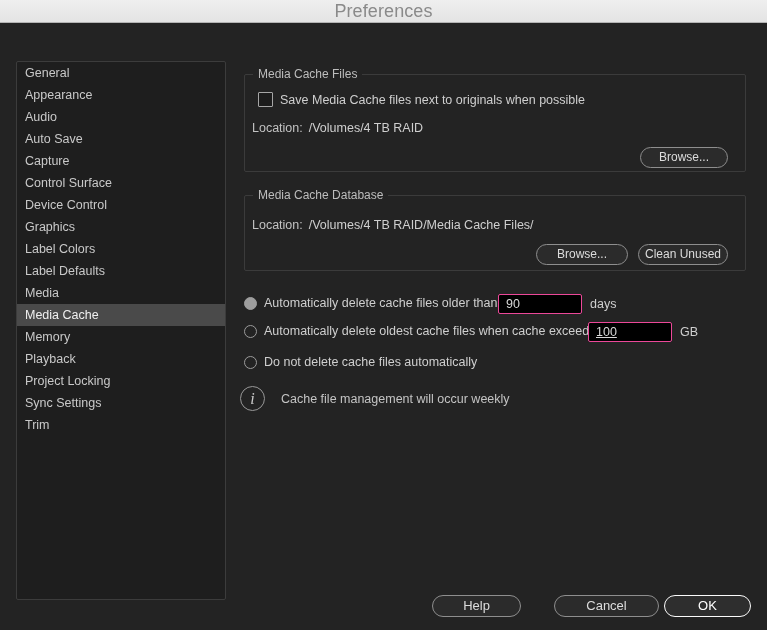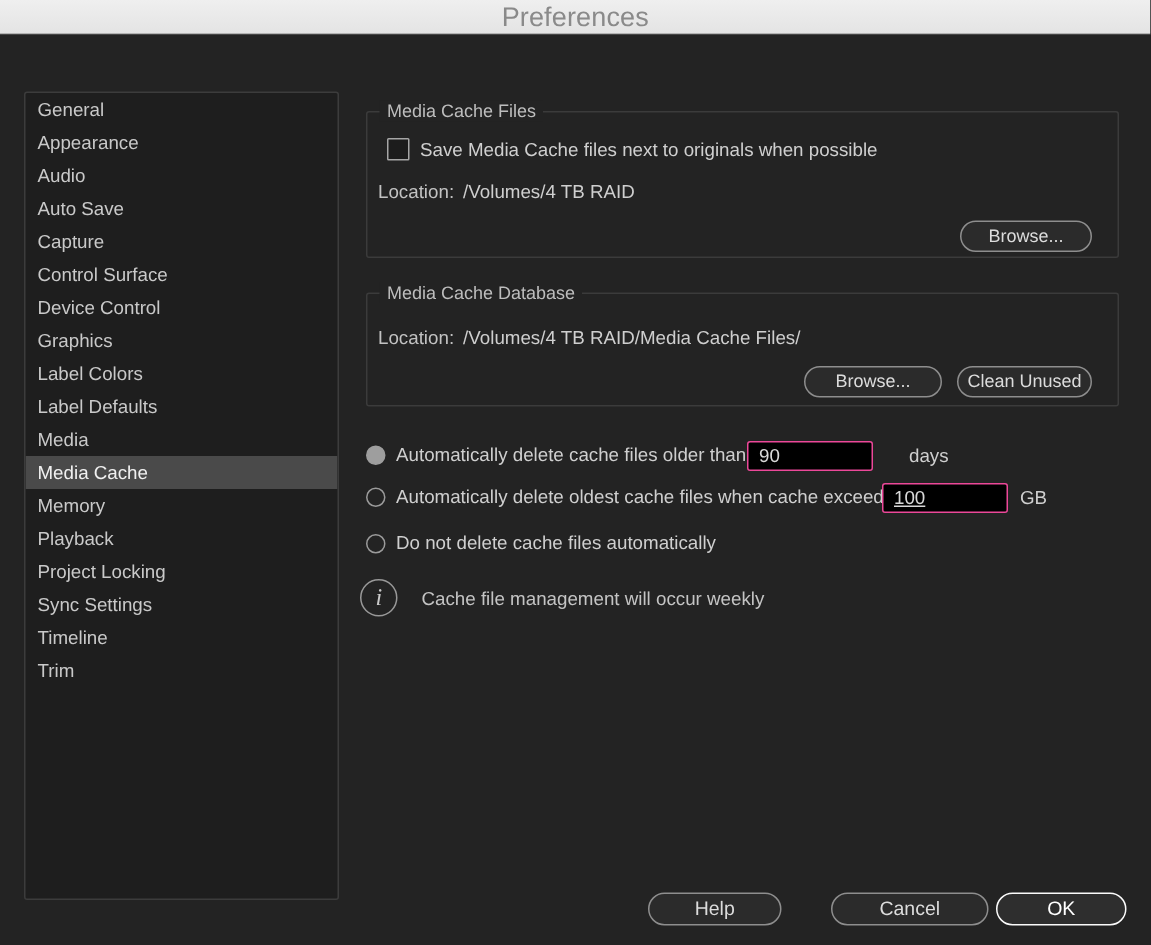--- a/index.html
+++ b/index.html
@@ -250,21 +250,20 @@
       <div class="sidebar-item"><span>Device Control</span></div>
       <div class="sidebar-item"><span>Graphics</span></div>
       <div class="sidebar-item"><span>Label Colors</span></div>
       <div class="sidebar-item"><span>Label Defaults</span></div>
       <div class="sidebar-item"><span>Media</span></div>
       <div class="sidebar-item selected"><span>Media Cache</span></div>
       <div class="sidebar-item"><span>Memory</span></div>
       <div class="sidebar-item"><span>Playback</span></div>
       <div class="sidebar-item"><span>Project Locking</span></div>
       <div class="sidebar-item"><span>Sync Settings</span></div>
-      <div class="sidebar-item"><span>Timeline</span></div>
       <div class="sidebar-item"><span>Trim</span></div>
     </div>
 
   <div class="content">
 
     <div class="group" id="group-cache-files">
       <div class="group-title">Media Cache Files</div>
     </div>
 
     <div class="check-row" style="left:18px; top:31px;">
@@ -287,21 +286,21 @@
     </div>
 
     <div class="pill" style="left:296px; top:183px; width:92px;">Browse...</div>
     <div class="pill" style="left:398px; top:183px; width:90px;">Clean Unused</div>
 
     <div class="radio-row" style="left:4px; top:235px;">
       <div class="radio selected"></div>
       <div class="radio-label">Automatically delete cache files older than:</div>
     </div>
     <div class="numfield" style="left:258px; top:233px; width:84px;">90</div>
-    <div class="unit" style="left:366px; top:236px;text-align:center;">days</div>
+    <div class="unit" style="left:350px; top:236px;text-align:center;">days</div>
 
     <div class="radio-row" style="left:4px; top:263px;">
       <div class="radio"></div>
       <div class="radio-label">Automatically delete oldest cache files when cache exceeds:</div>
     </div>
     <div class="numfield" style="left:348px; top:261px; width:84px;text-decoration:underline;">100</div>
     <div class="unit" style="left:440px; top:264px;">GB</div>
 
     <div class="radio-row" style="left:4px; top:294px;">
       <div class="radio"></div>

